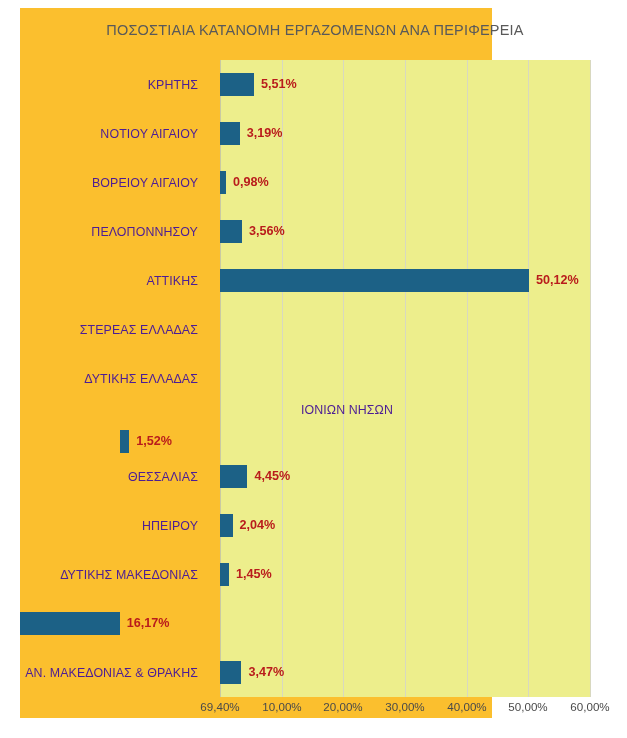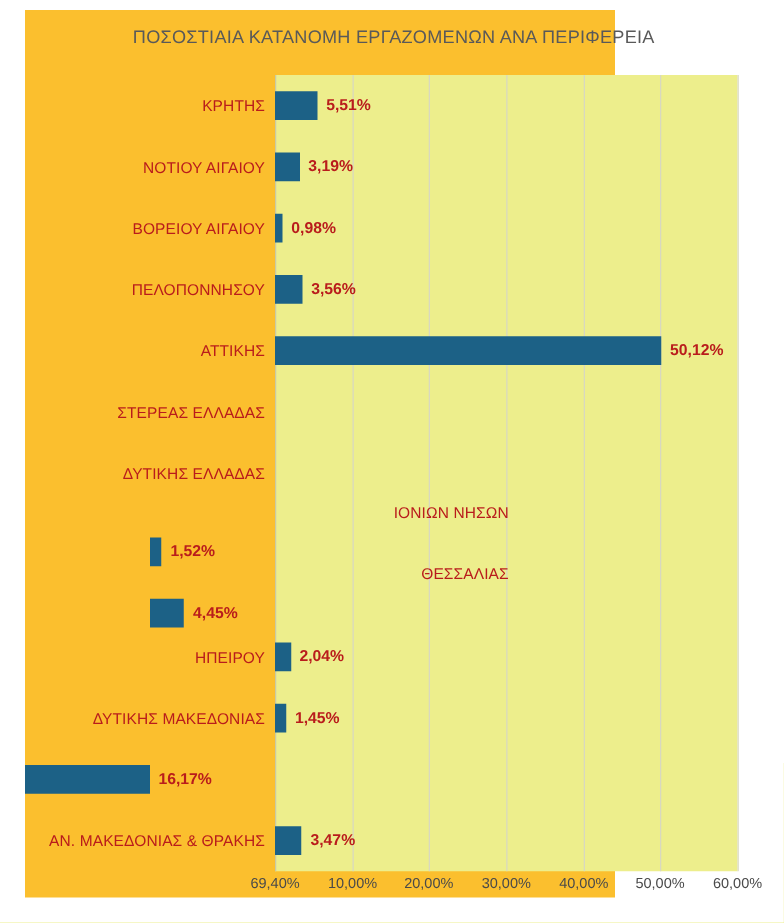--- a/index.html
+++ b/index.html
@@ -70,24 +70,24 @@
     left: 0;
     width: 590px;
     height: 49px;
     display: flex;
     align-items: center;
   }
 
   .cat-label {
     width: 200px;
     box-sizing: border-box;
-    padding-right: 8px;
+    padding-right: 22px;
     text-align: right;
     font-size: 12.4px;
-    color: #b91c1c;
+    color: #4c1d95;
     white-space: nowrap;
     letter-spacing: 0.1px;
   }
 
   .bar-wrap {
     position: relative;
     width: 390px;
     height: 49px;
   }
 
@@ -185,21 +185,21 @@
       <div class="row" style="top: 294px; height: 49px;">
         <div class="cat-label">ΔΥΤΙΚΗΣ ΕΛΛΑΔΑΣ</div>
       </div>
       <div class="row" style="top: 343px; height: 49px; flex-direction: column;">
         <div class="cat-label">ΙΟΝΙΩΝ ΝΗΣΩΝ</div>
         <div class="bar-wrap" style="height: 49px;">
           <div class="bar" style="width: 9.37333px; top: 13px; background: rgb(28, 97, 134);"></div>
           <div class="val-label" style="left: 16.3733px; top: 13px;">1,52%</div>
         </div>
       </div>
-      <div class="row" style="top: 392px; height: 49px; flex-direction: column;">
+      <div class="row" style="top: 392px; height: 49px;">
         <div class="cat-label">ΘΕΣΣΑΛΙΑΣ</div>
         <div class="bar-wrap" style="height: 49px;">
           <div class="bar" style="width: 27.4417px; top: 13px; background: rgb(28, 97, 134);"></div>
           <div class="val-label" style="left: 34.4417px; top: 13px;">4,45%</div>
         </div>
       </div>
       <div class="row" style="top: 441px; height: 49px;">
         <div class="cat-label">ΗΠΕΙΡΟΥ</div>
         <div class="bar-wrap" style="height: 49px;">
           <div class="bar" style="width: 12.58px; top: 13px; background: rgb(28, 97, 134);"></div>

